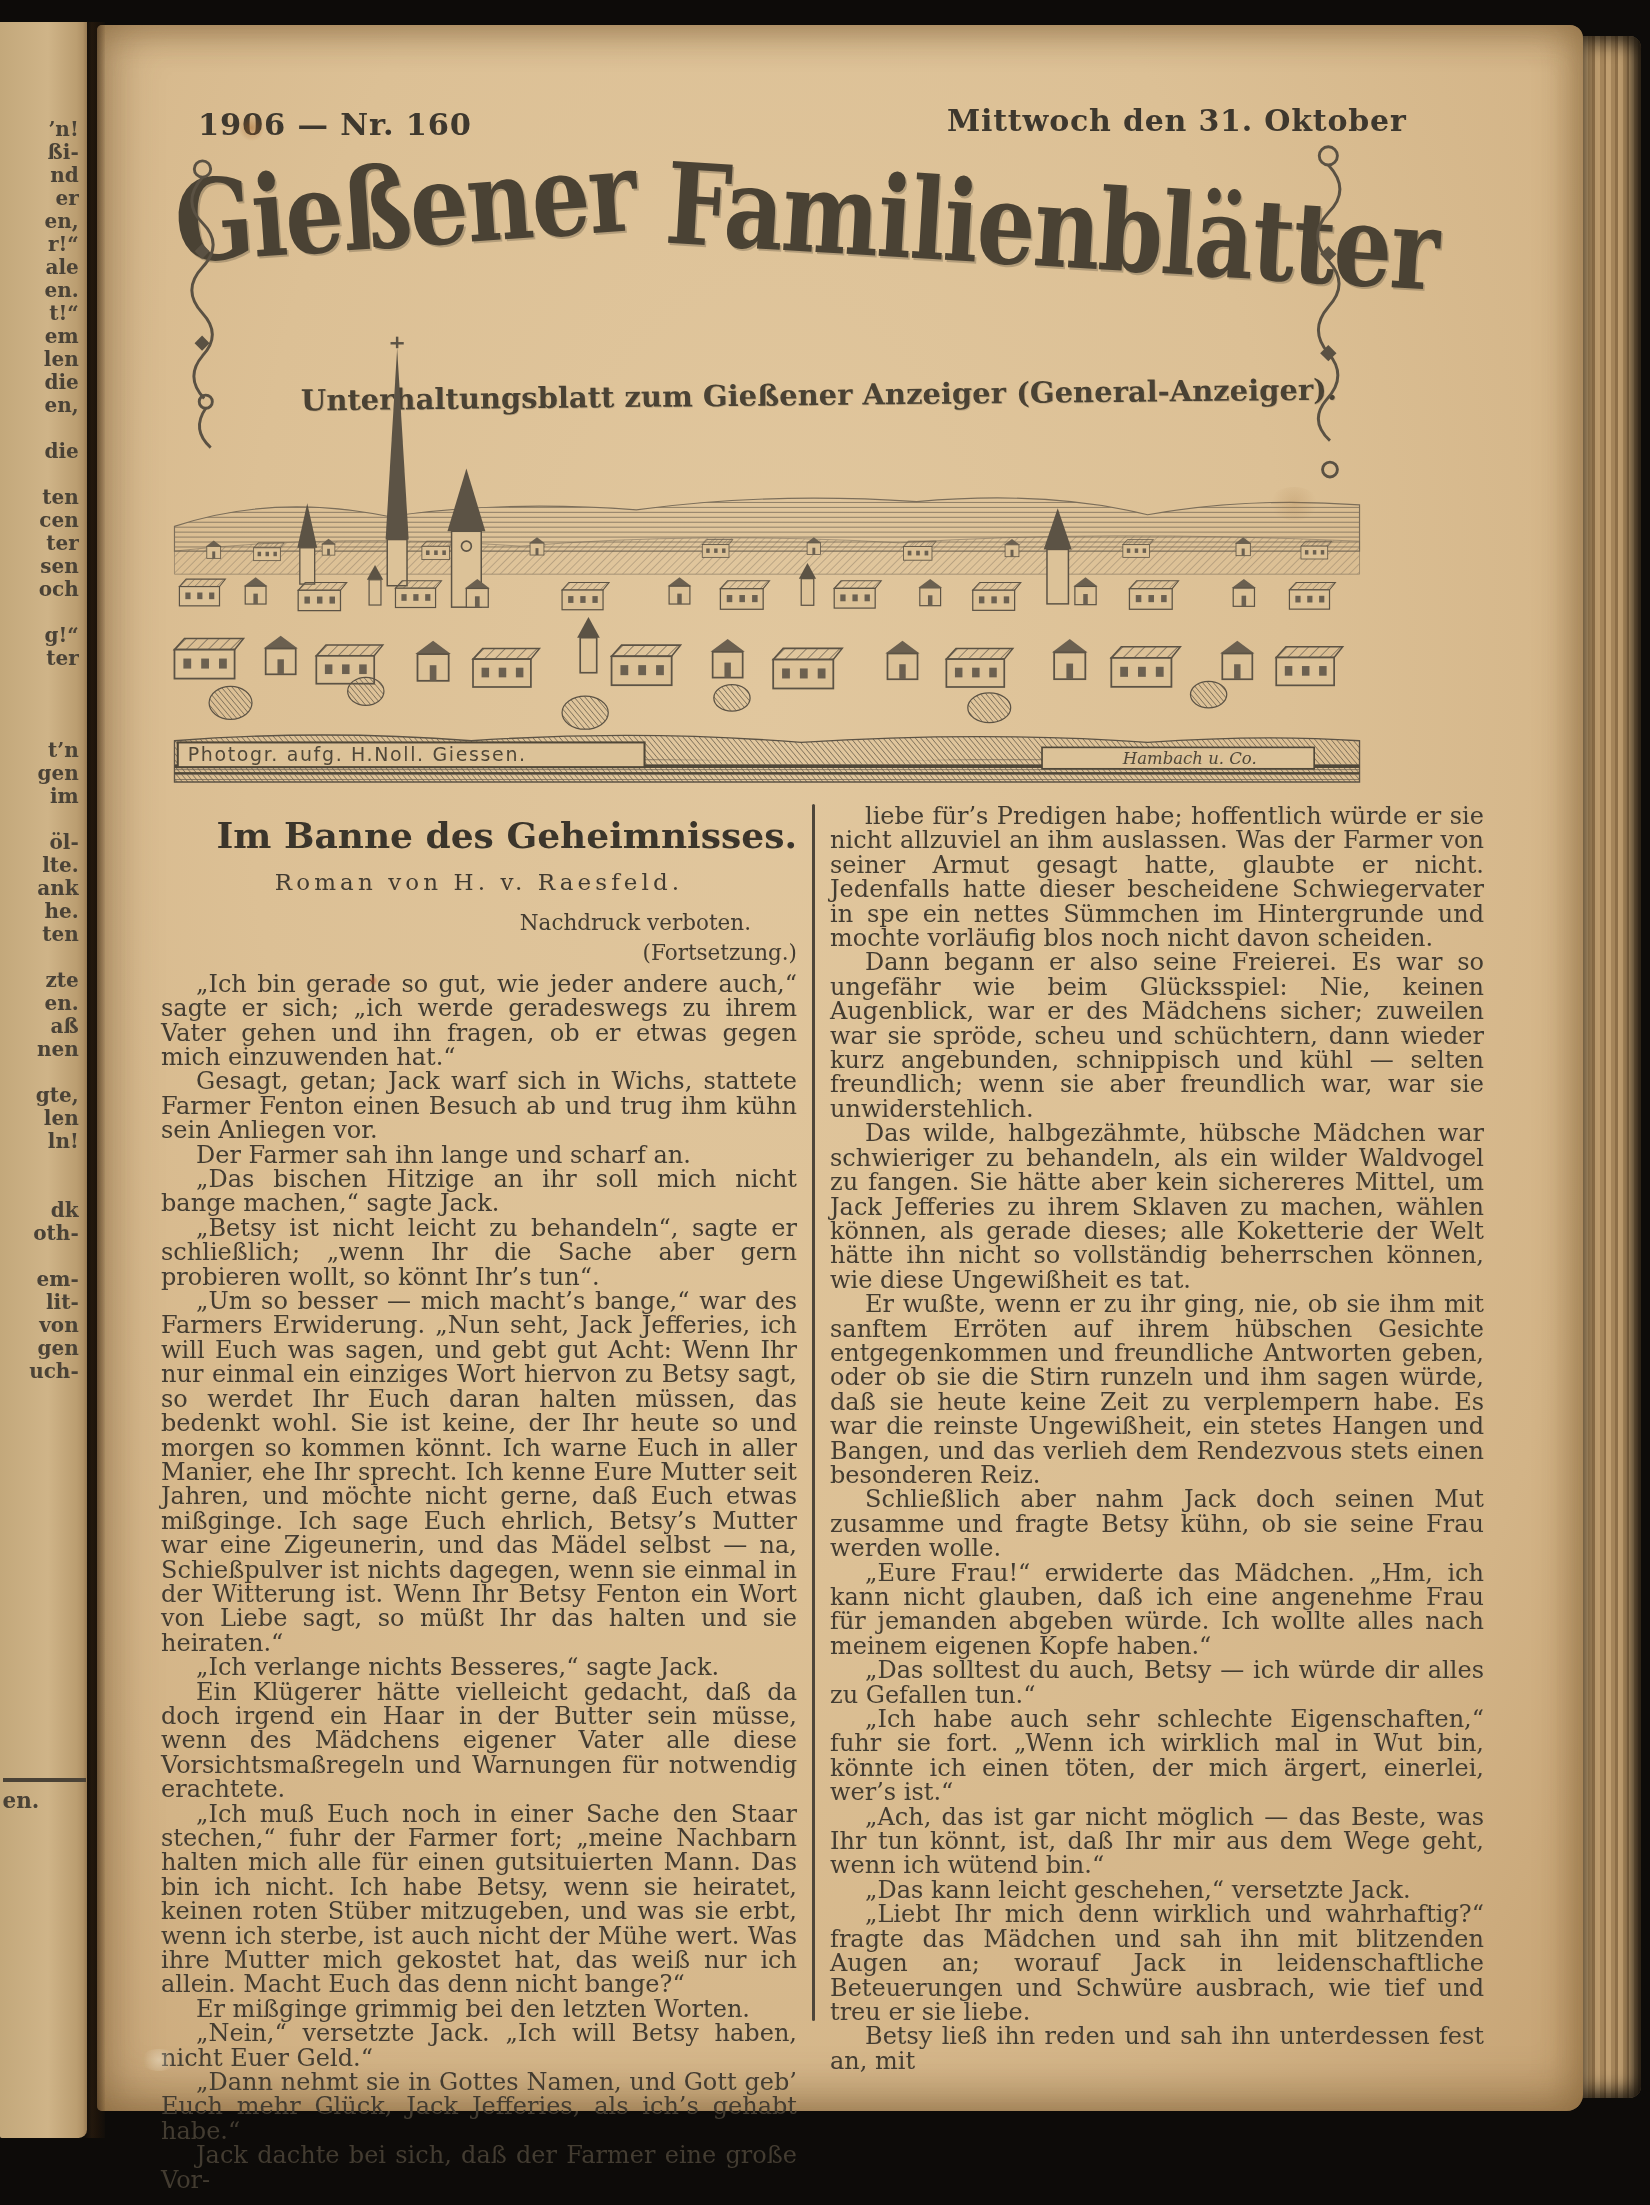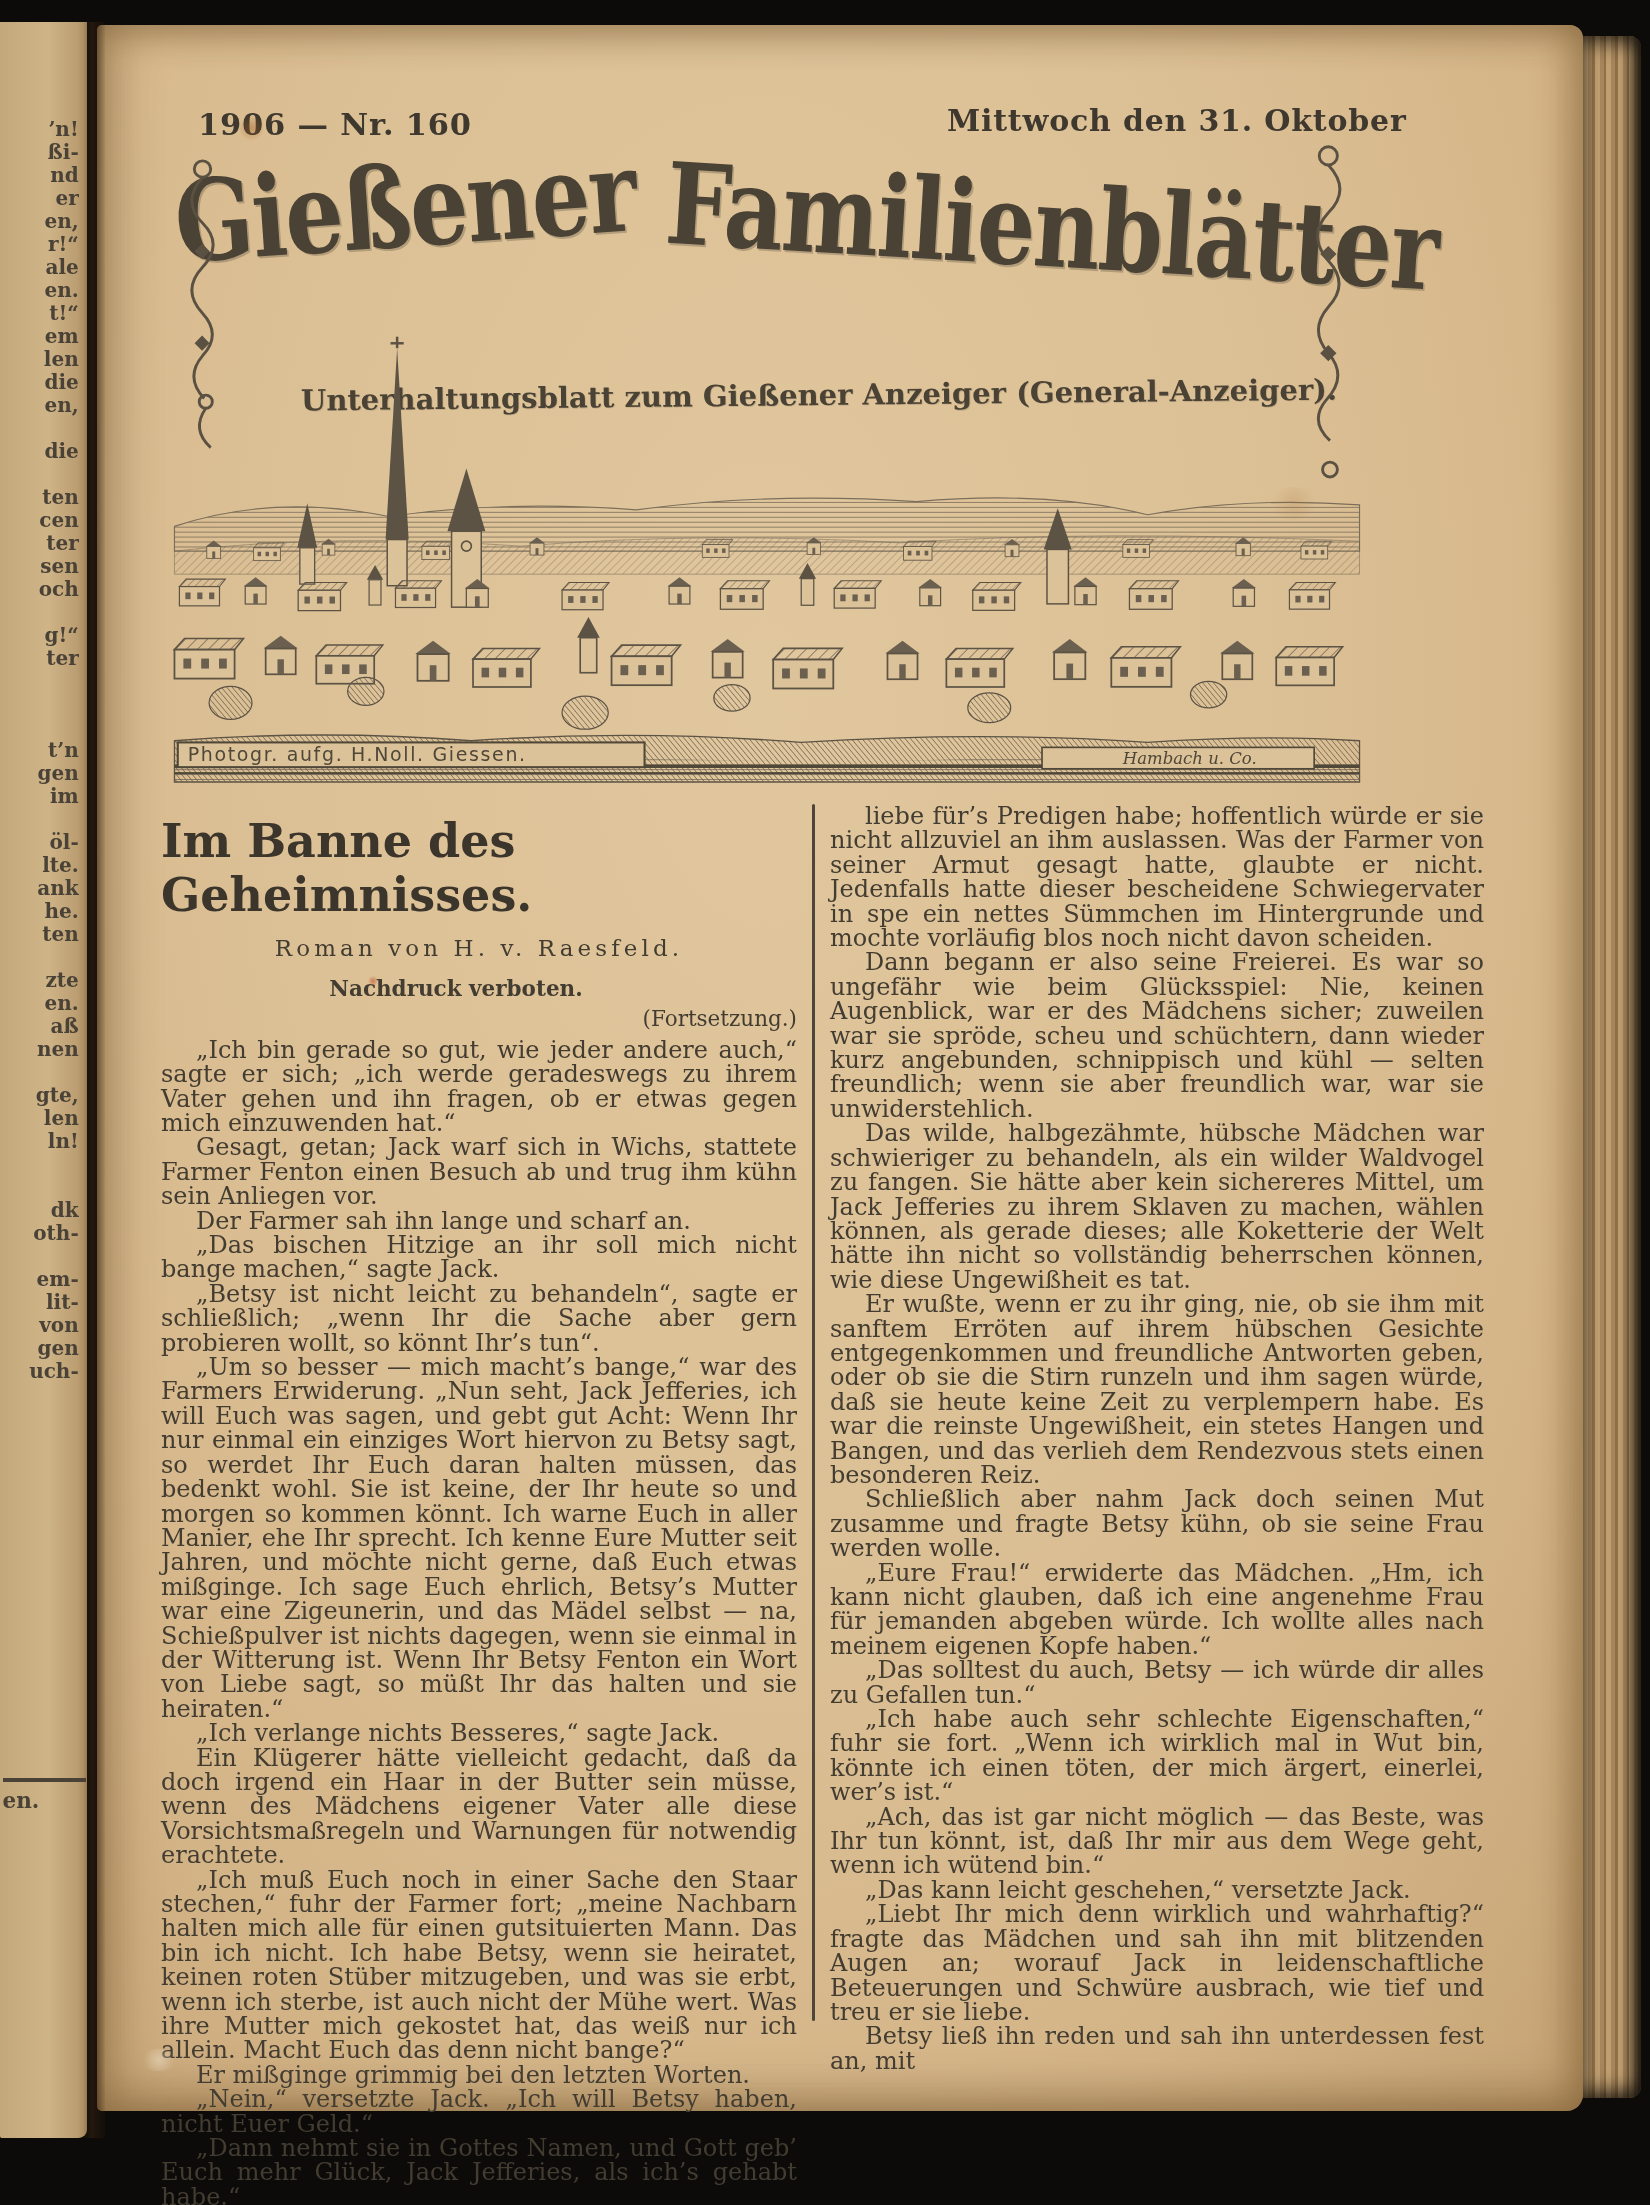--- a/index.html
+++ b/index.html
@@ -57,23 +57,23 @@
   
   .engraving-wrap { position:absolute; left:77px; top:376px; width:1186px; height:381px; }
   .engraving-wrap svg { overflow:visible; display:block; }
 
   
   .col { position:absolute; color:#433c31; }
   .col-left  { left:64px;  top:789px; width:636px; }
   .col-right { left:733px; top:779px; width:654px; }
   .col-rule  { position:absolute; left:715px; top:779px; width:3.3px; height:1217px;
                background:#4e463a; border-radius:1.7px; }
-  .art-title  { text-align:left; font-size:46px; font-weight:bold; margin:0 0 9px; color:#3b352b; }
+  .art-title  { text-align:right; font-size:36px; font-weight:bold; margin:0 0 9px; color:#3b352b; }
   .art-byline { text-align:center; font-size:23px; letter-spacing:4.1px; margin:13.2px 0 3.3px; }
-  .art-notice { text-align:center; padding-right:46px; font-size:21.5px; font-weight:bold; margin:15px 0 0; }
+  .art-notice { text-align:right; padding-right:46px; font-size:21.5px; font-weight:normal; margin:15px 0 0; }
   .art-cont   { text-align:right; font-size:21.5px; margin:5px 0 6.6px; }
   .para { margin:0; text-indent:35px; text-align:justify; font-size:24px;
           line-height:24.4px; }
 
   
   .stain { position:absolute; pointer-events:none; }
   .stain1 { left:142px; top:89px; width:25px; height:28px; border-radius:50%;
     background:radial-gradient(circle, rgba(160,95,35,.45), rgba(160,95,35,0) 70%); }
   .stain2 { left:271px; top:951px; width:10px; height:10px; border-radius:50%;
     background:radial-gradient(circle, rgba(190,80,40,.6), rgba(190,80,40,0) 75%); }

